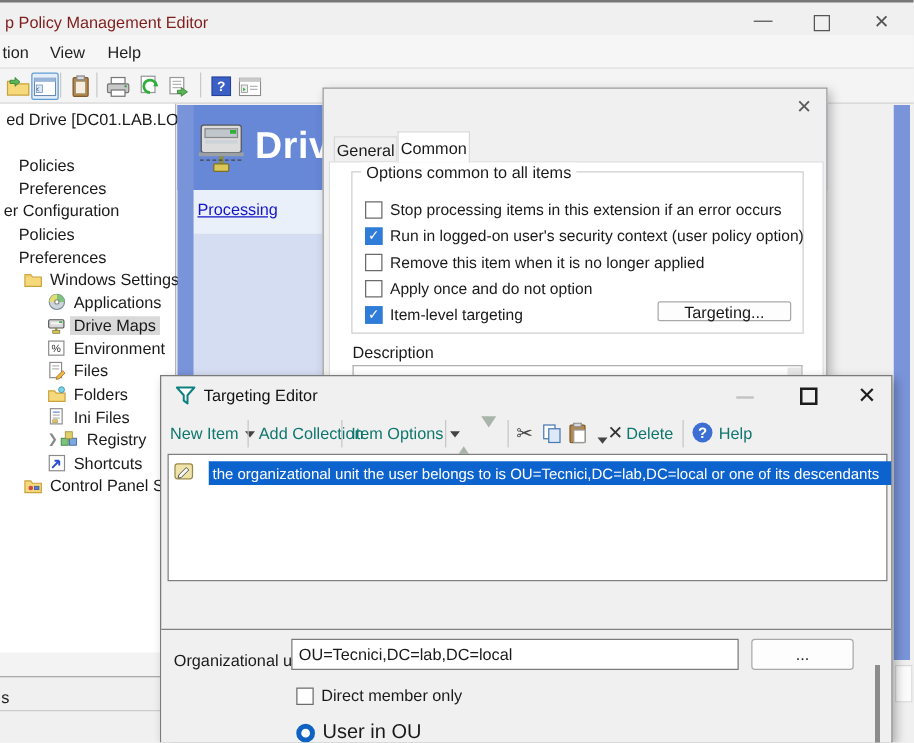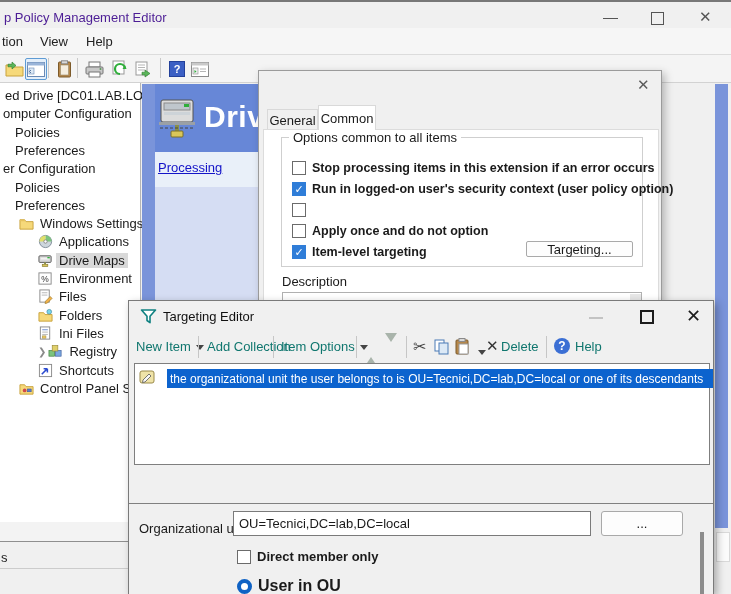--- a/index.html
+++ b/index.html
@@ -4,21 +4,21 @@
 <style>
   * { margin:0; padding:0; box-sizing:border-box; }
   html,body { width:731px; height:594px; overflow:hidden; }
   body { font-family:"Liberation Sans", sans-serif; font-size:13px; color:#1a1a1a;
          background:#f0f0f0; position:relative; }
   .abs { position:absolute; }
   .nowrap { white-space:nowrap; }
 
   
   .win-topline { left:0; top:0; width:731px; height:2px; background:#787878; }
-  .title-text { left:4px; top:10px; color:#4c1d95; font-size:13px; }
+  .title-text { left:4px; top:10px; color:#7f1d1d; font-size:13px; }
   .cap-btn { color:#555; font-size:15px; }
   .menubar { left:0; top:28px; width:731px; height:27px; background:#f6f6f6; border-bottom:1px solid #dcdcdc; }
   .menu-item { top:6px; font-size:13px; color:#222; }
   .toolbar { left:0; top:55px; width:731px; height:28px; background:#f4f4f4; border-bottom:1px solid #d2d2d2; }
   .tb-sep { top:3px; width:1px; height:20px; background:#c9c9c9; }
   .tb-icon { top:3px; width:22px; height:22px; display:flex; align-items:center; justify-content:center; }
   .tb-icon.sel { border:1px solid #5e9bd4; background:#e4effa; border-radius:2px; }
 
   
   .tree-pane { left:0; top:83px; width:141px; height:511px; background:#fff; border-right:1px solid #b5b5b5; }
@@ -52,21 +52,21 @@
   .ndp-close { position:absolute; left:378px; top:5px; color:#5a5a5a; font-size:15px; }
   .tab { position:absolute; font-size:13px; text-align:center; border:1px solid #d9d9d9; background:#f0f0f0; }
   .tab.active { background:#fff; border-bottom:none; z-index:2; }
   .tabpage { position:absolute; left:4px; top:58px; width:396px; height:172px; background:#fff; border:1px solid #dcdcdc; }
   .groupbox { position:absolute; left:22px; top:66px; width:362px; height:130px; border:1px solid #cfcfcf; }
   .group-legend { position:absolute; left:30px; top:59px; background:#fff; padding:0 4px; font-size:13px; color:#1a1a1a; }
   .opt-row { position:absolute; left:33px; height:16px; display:flex; align-items:center; white-space:nowrap; }
   .cb { width:14px; height:14px; border:1px solid #6b6b6b; background:#fff; margin-right:6px; flex:0 0 auto;
         display:flex; align-items:center; justify-content:center; }
   .cb.checked { background:#2f7dd8; border-color:#2f7dd8; color:#fff; font-size:11px; line-height:1; }
-  .opt-lbl { font-size:12.5px;font-weight:bold; }
+  .opt-lbl { font-size:12.5px; }
   .btn { background:#fdfdfd; border:1px solid #a9a9a9; border-radius:2px; font-size:13px;
          display:flex; align-items:center; justify-content:center; }
   .ndp-targeting { position:absolute; left:267px; top:170px; width:107px; height:16px; }
   .ndp-desc { position:absolute; left:23px; top:203px; font-size:13px; }
   .ndp-descbox { position:absolute; left:23px; top:221px; width:360px; height:11px; background:#fff; border:1px solid #b0b0b0; border-bottom:none; }
   .ndp-descnub { position:absolute; left:347px; top:1px; width:11px; height:9px; background:#e7e7e7; }
 
   
   .te { left:128px; top:300px; width:586px; height:294px; background:#f0f0f0;
         border:1px solid #7a7a7a; box-shadow:3px 3px 8px rgba(0,0,0,.3); }
@@ -176,23 +176,20 @@
     </div>
     <div class="abs tb-sep" style="left: 48px;"></div>
     <div class="abs tb-sep" style="left: 77px;"></div>
     <div class="abs tb-sep" style="left: 160px;"></div>
   </div>
 
 <div class="abs tree-pane" id="tree-pane">
     <div class="tree-row" style="left: 2px; top: 3px;">
       <span class="lbl nowrap">ed Drive [DC01.LAB.LOCA</span>
     </div>
-    <div class="tree-row" style="left: 0px; top: 21px;">
-      <span class="lbl nowrap">omputer Configuration</span>
-    </div>
     <div class="tree-row" style="left: 12px; top: 40px;">
       <span class="lbl nowrap">Policies</span>
     </div>
     <div class="tree-row" style="left: 12px; top: 58px;">
       <span class="lbl nowrap">Preferences</span>
     </div>
     <div class="tree-row" style="left: 0px; top: 76px;">
       <span class="lbl nowrap">er Configuration</span>
     </div>
     <div class="tree-row" style="left: 12px; top: 95px;">
@@ -352,20 +349,21 @@
       <div class="opt-row" style="top: 89px;">
         <span class="cb"></span>
         <span class="opt-lbl nowrap">Stop processing items in this extension if an error occurs</span>
       </div>
       <div class="opt-row" style="top: 110px;">
         <span class="cb checked">✓</span>
         <span class="opt-lbl nowrap">Run in logged-on user's security context (user policy option)</span>
       </div>
       <div class="opt-row" style="top: 131px;">
         <span class="cb"></span>
+        <span class="opt-lbl nowrap">Remove this item when it is no longer applied</span>
       </div>
       <div class="opt-row" style="top: 152px;">
         <span class="cb"></span>
         <span class="opt-lbl nowrap">Apply once and do not option</span>
       </div>
       <div class="opt-row" style="top: 173px;">
         <span class="cb checked">✓</span>
         <span class="opt-lbl nowrap">Item-level targeting</span>
       </div>
     </div>

